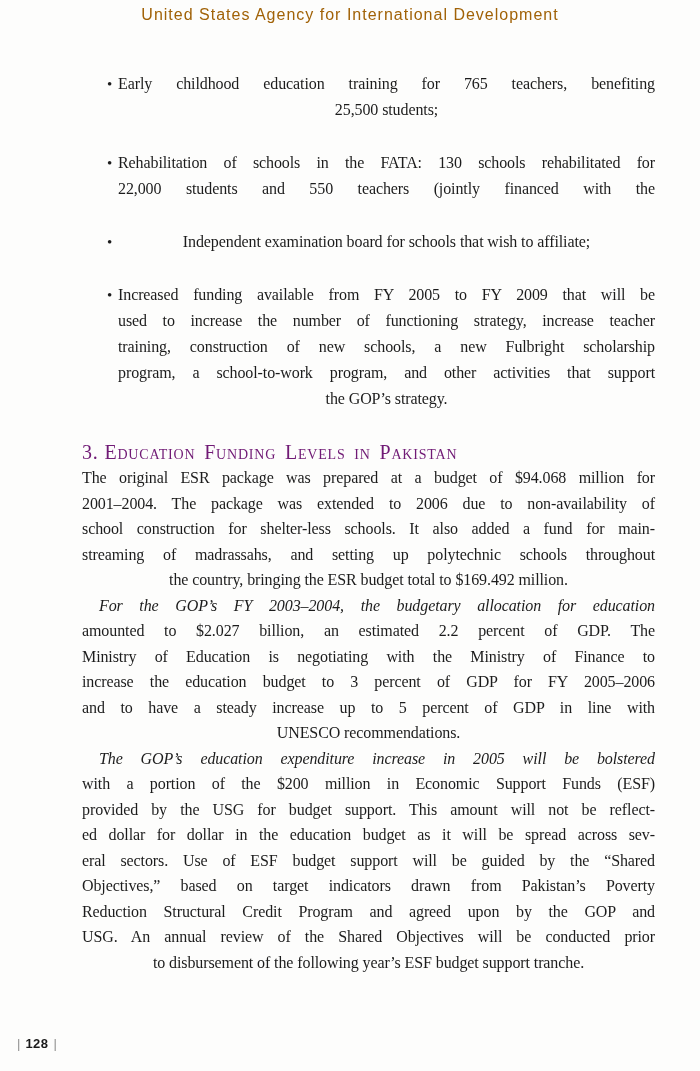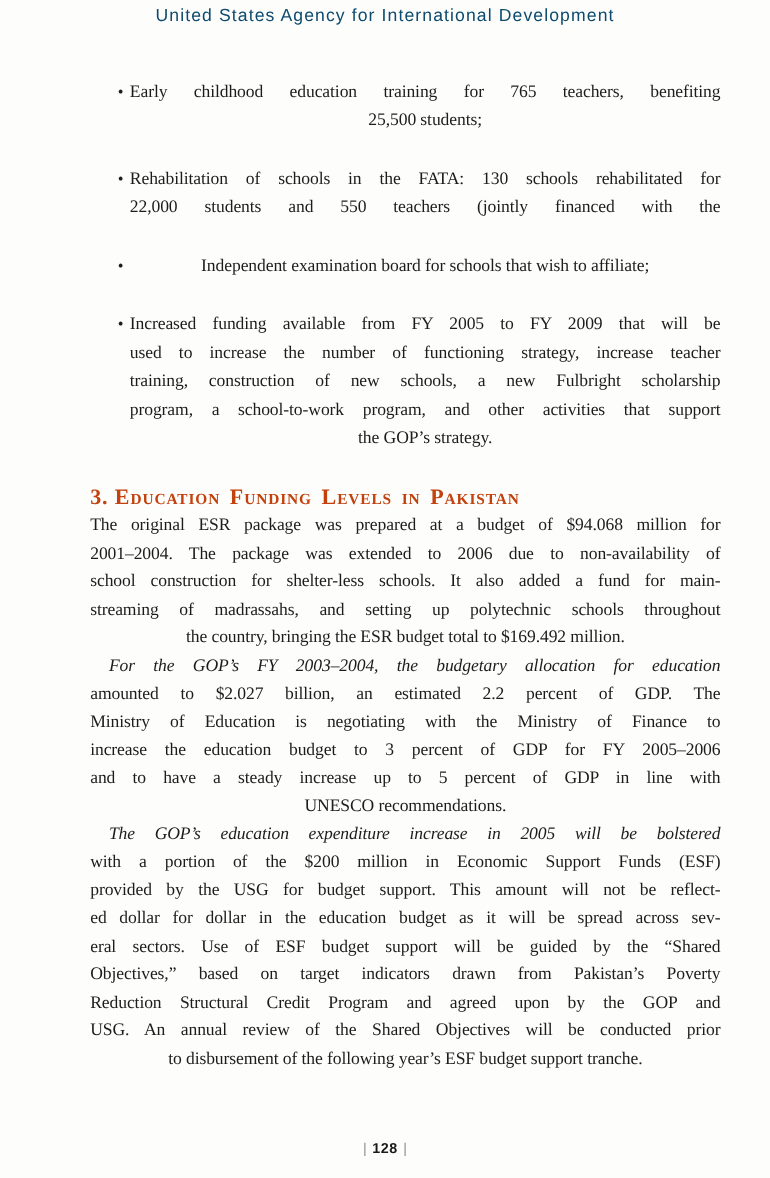--- a/index.html
+++ b/index.html
@@ -12,21 +12,21 @@
     color: #1c1c1c;
     overflow: hidden;
     font-family: "Liberation Serif", serif;
   }
   .running-header {
     padding-top: 6px;
     text-align: center;
     font-family: "Liberation Sans", sans-serif;
     font-size: 16px;
     letter-spacing: 1px;
-    color: #0c4a6e;
+    color: #a16207;
     white-space: nowrap;
   }
   .content {
     padding-left: 82px;
     padding-right: 45px;
   }
   .bullet-list { margin-top: 47px; }
   .bullet-item {
     position: relative;
     margin-left: 25px;          
@@ -51,36 +51,35 @@
   .j {                          
     text-align: justify;
     text-align-last: justify;
     white-space: normal;
   }
   .para .ln { line-height: 25.5px; }
   .ind { text-indent: 17px; font-style: italic; }
   .section-heading {
     margin-top: 15px;
     line-height: 26px;
-    font-weight: bold;
+    font-weight: normal;
     font-size: 20px;
     letter-spacing: 0.8px;
-    color: #c2410c;
+    color: #701a75;
     white-space: nowrap;
   }
   .section-heading .sc {
     font-variant: small-caps;
     word-spacing: 3px;
   }
   .footer {
     position: absolute;
-    left: 0;
+    left: 12px;
     right: 0;
     top: 1036px;
-    text-align: center;
     font-family: "Liberation Sans", sans-serif;
     font-size: 13px;
     color: #1a1a1a;
   }
   .footer .sep { color: #8f8f8f; font-weight: 400; padding: 0 5px; }
   .footer .num { font-weight: bold; letter-spacing: 0.5px; }
 </style>
 </head>
 <body>
 

